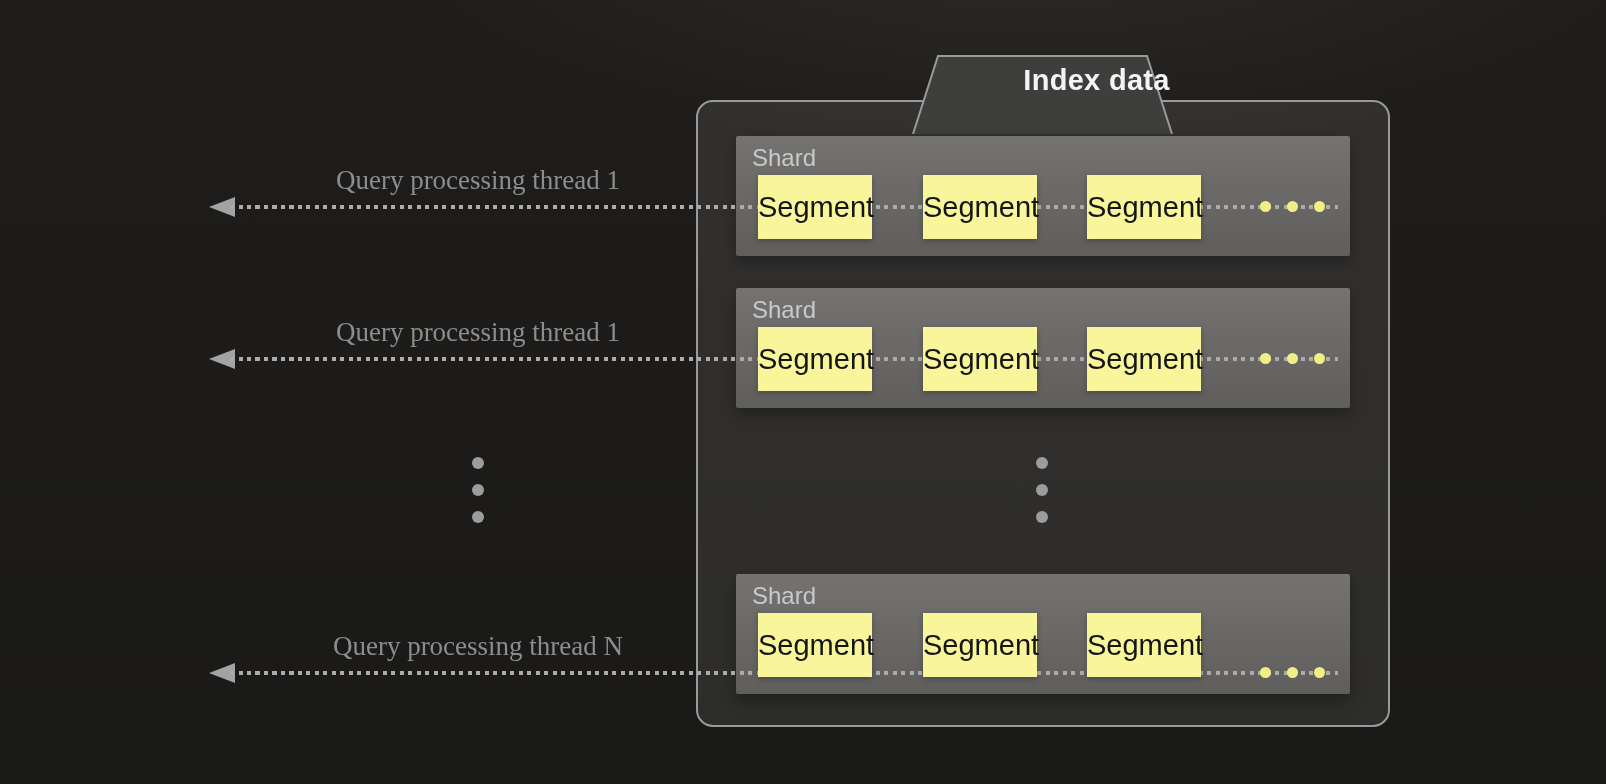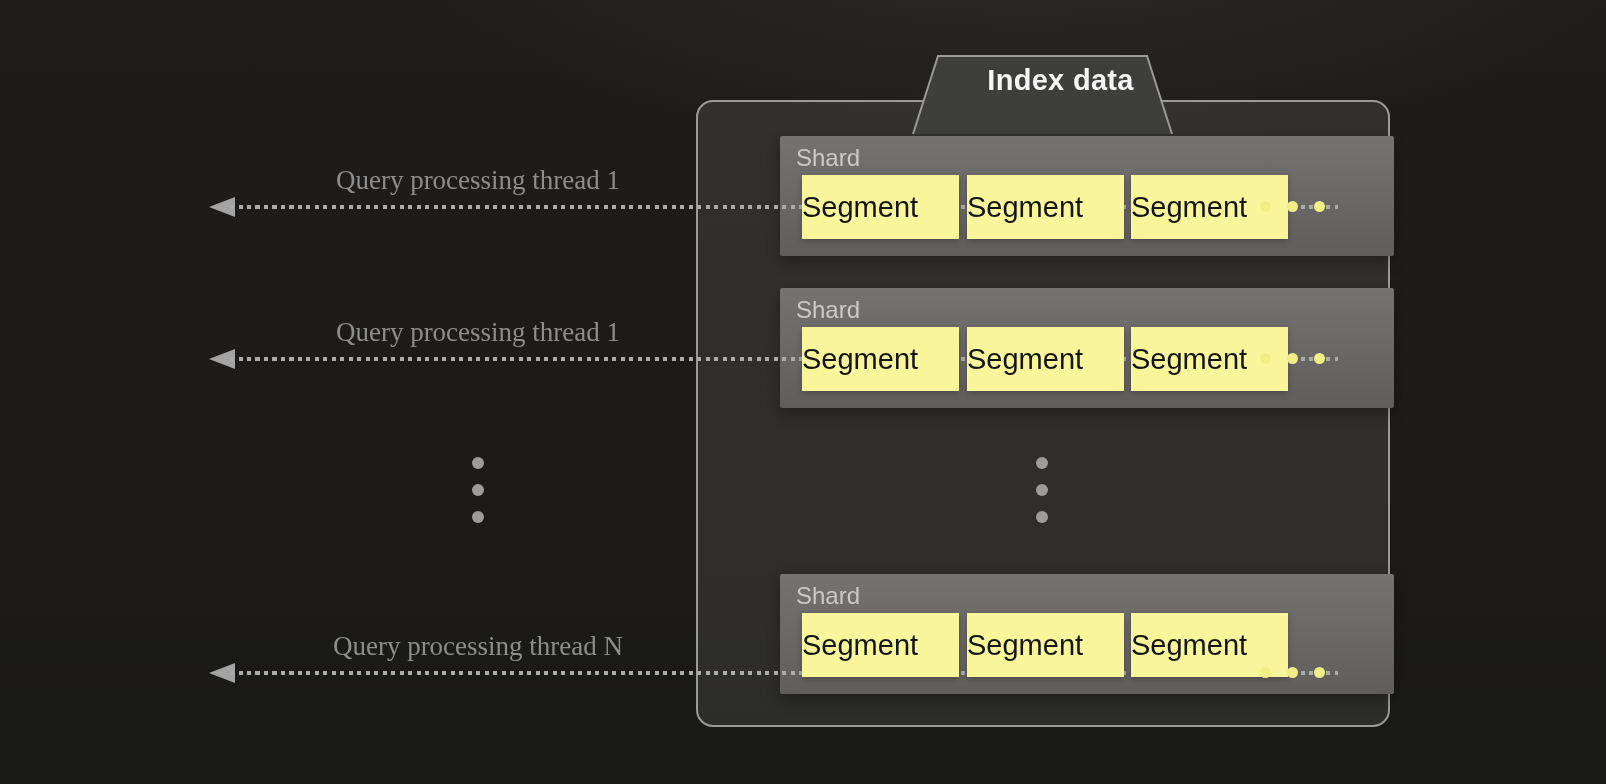--- a/index.html
+++ b/index.html
@@ -10,55 +10,54 @@
     overflow: hidden;
     background:
       radial-gradient(1100px 420px at 64% -12%, rgba(255,240,215,0.07), rgba(255,240,215,0) 60%),
       linear-gradient(180deg, #1e1d1c 0%, #1c1b1a 60%, #191918 100%);
     font-family: "Liberation Sans", "DejaVu Sans", sans-serif;
   }
   .svg-layer { position: absolute; left: 0; top: 0; }
 
   .tab-title {
     position: absolute;
-    left: 960px; top: 62px;
+    left: 996px; top: 62px;
     width: 201px; height: 36px;
     line-height: 36px;
     text-align: center;
     font-size: 29px;
     font-weight: 600;
     letter-spacing: 0.3px;
     color: var(--title-text, #f4f4f4);
   }
 
   .shard {
     position: absolute;
     left: 736px;
     width: 614px;
     height: 120px;
     background: linear-gradient(180deg, var(--shard-fill-top, #757371), var(--shard-fill-bottom, #605e5d));
     border-radius: 2px;
     box-shadow: 0 6px 14px rgba(0,0,0,0.30);
-    margin-left: 44px;
   }
   .shard-1 { top: 136px; }
   .shard-2 { top: 288px; }
   .shard-3 { top: 574px; }
 
   .shard-label {
     position: absolute;
     left: 16px; top: 8px;
     font-size: 24px;
     color: var(--shard-label, #c9c9c9);
   }
 
   .segment {
     position: absolute;
     top: 39px;
-    width: 157px; height: 64px;
+    width: 114px; height: 64px;
     line-height: 64px;
     z-index: 5;
     background: var(--segment-fill, #f8f59b);
     color: var(--segment-text, #151515);
     font-size: 29px;
     font-weight: 500;
     box-shadow: 0 2px 6px rgba(0,0,0,0.25);
   }
   .seg-a { left: 22px; }
   .seg-b { left: 187px; }

